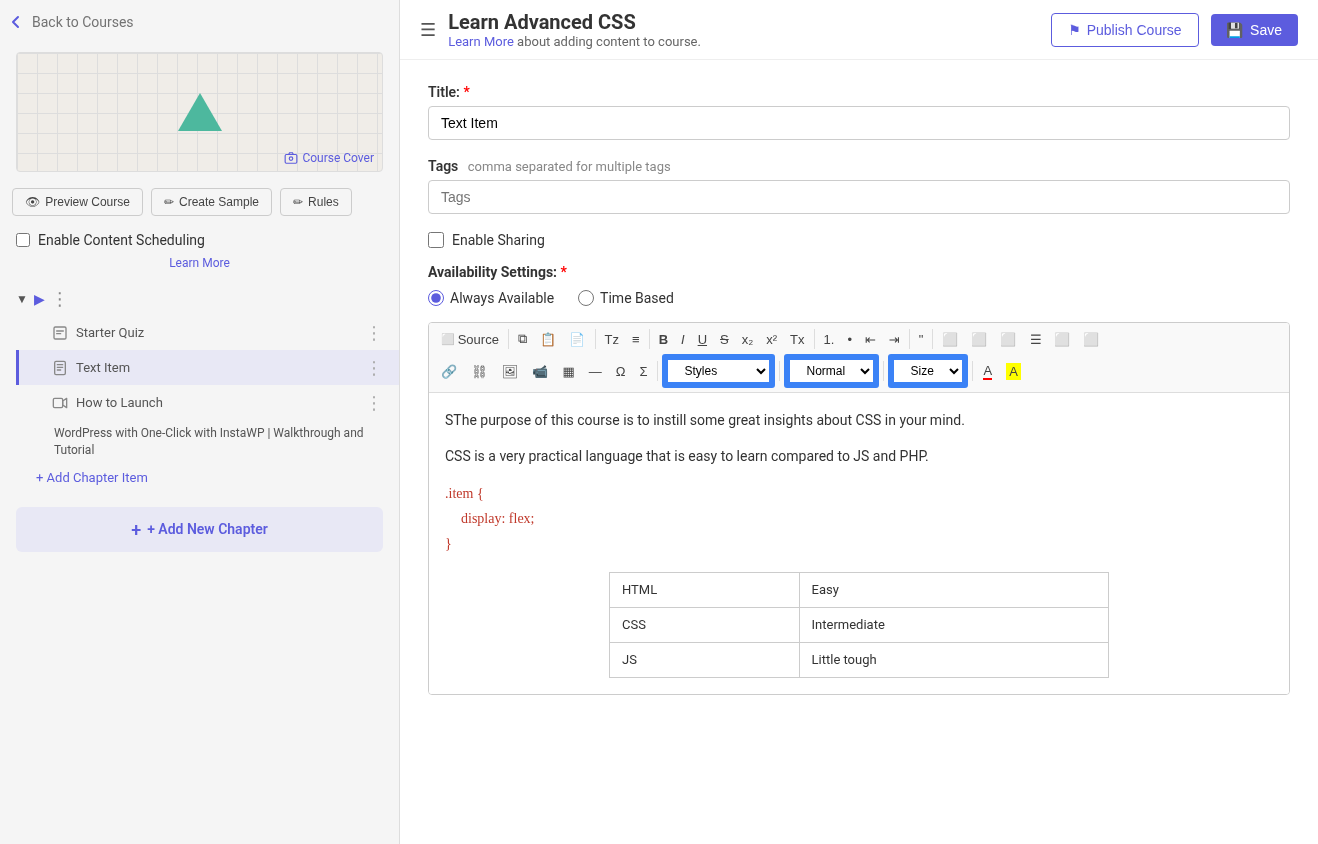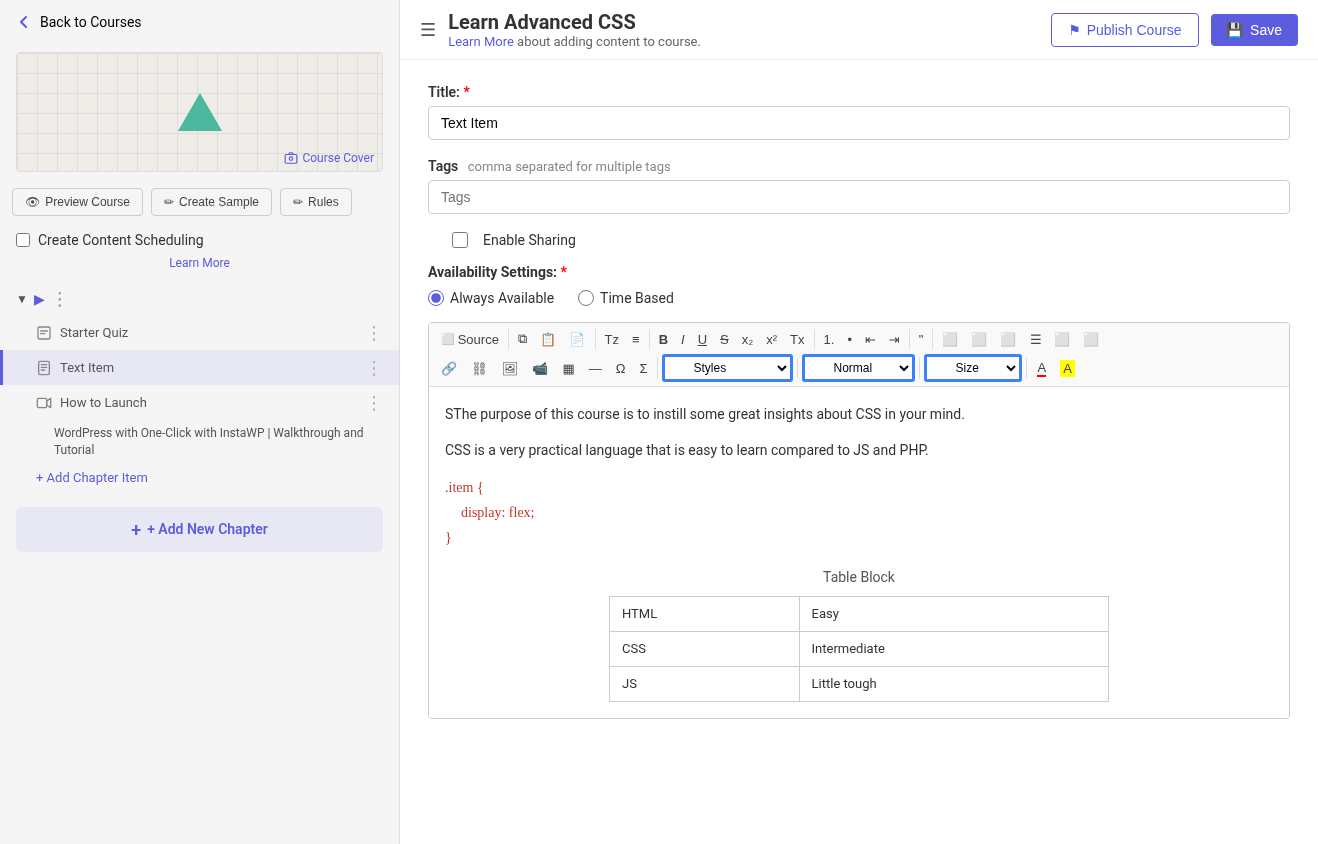--- a/index.html
+++ b/index.html
@@ -1,41 +1,41 @@
 <!DOCTYPE html>
 <html><head>
   <meta charset="utf-8">
   <style>
     * { box-sizing: border-box; margin: 0; padding: 0; }
     body { font-family: -apple-system, BlinkMacSystemFont, 'Segoe UI', Roboto, sans-serif; font-size: 14px; color: #333; display: flex; height: 844px; overflow: hidden; background: #f5f5f5; }
 
     
     #sidebar { width: 400px; min-width: 400px; background: #f5f5f5; border-right: 1px solid #ddd; display: flex; flex-direction: column; overflow-y: auto; }
 
-    .sidebar-header { padding: 14px 16px; display: flex; align-items: center; gap: 8px; color: #000000; cursor: pointer; font-size: 14px; }
+    .sidebar-header { padding: 14px 8px; display: flex; align-items: center; gap: 8px; color: #737373; cursor: pointer; font-size: 14px; }
     .sidebar-header svg { width: 16px; height: 16px; }
 
     .course-cover-area { margin: 8px 16px; background: #f0ede8; border: 1px solid #ddd; border-radius: 4px; height: 120px; display: flex; align-items: center; justify-content: center; position: relative; overflow: hidden; }
     .course-cover-grid { position: absolute; inset: 0; background-image: linear-gradient(#ddd 1px, transparent 1px), linear-gradient(90deg, #ddd 1px, transparent 1px); background-size: 20px 20px; }
     .course-cover-triangle { width: 0; height: 0; border-left: 22px solid transparent; border-right: 22px solid transparent; border-bottom: 38px solid #4db89e; position: relative; z-index: 1; }
     .course-cover-label { position: absolute; bottom: 6px; right: 8px; font-size: 12px; color: #5c5cde; display: flex; align-items: center; gap: 4px; cursor: pointer; }
 
     .sidebar-actions { display: flex; padding: 8px 12px; gap: 8px; }
     .sidebar-btn { background: none; border: 1px solid #ccc; border-radius: 4px; padding: 6px 12px; cursor: pointer; font-size: 12px; color: #444; display: flex; align-items: center; gap: 5px; white-space: nowrap; }
 
     .scheduling-row { display: flex; align-items: center; gap: 8px; padding: 8px 16px; }
     .scheduling-row input[type=checkbox] { width: 14px; height: 14px; }
     .learn-more-row { text-align: center; font-size: 12px; color: #5c5cde; cursor: pointer; padding-bottom: 8px; }
 
     .chapter-section { padding: 4px 0; }
     .chapter-header { display: flex; align-items: center; padding: 6px 16px; cursor: pointer; gap: 6px; }
     .chapter-title { font-weight: 600; font-size: 14px; flex: 1; }
     .chapter-dots { font-size: 18px; color: #888; cursor: pointer; }
 
-    .chapter-item { display: flex; align-items: center; padding: 7px 16px 7px 36px; cursor: pointer; gap: 8px; font-size: 13px; color: #555; }
+    .chapter-item { display: flex; align-items: center; padding: 7px 16px 7px 36px; cursor: pointer; gap: 8px; font-size: 13px; color: #555; margin-left: 16px; }
     .chapter-item.active { background: #e8e8f5; border-left: 3px solid #5c5cde; padding-left: 33px; }
     .chapter-item .item-dots { font-size: 18px; color: #aaa; margin-left: auto; }
 
     .add-chapter-item { padding: 6px 16px 6px 36px; color: #5c5cde; cursor: pointer; font-size: 13px; }
 
     .long-title { font-size: 12px; color: #555; padding: 5px 16px 5px 54px; line-height: 1.4; }
 
     .add-new-chapter { margin: 12px 16px; background: #e8e8f5; border-radius: 6px; padding: 12px; text-align: center; cursor: pointer; color: #5c5cde; font-weight: 600; font-size: 14px; display: flex; align-items: center; justify-content: center; gap: 6px; }
 
     
@@ -51,35 +51,35 @@
 
     .main-body { flex: 1; overflow-y: auto; padding: 24px 28px; }
 
     .form-group { margin-bottom: 18px; }
     .form-label { font-size: 14px; font-weight: 600; margin-bottom: 6px; display: block; }
     .form-label .required { color: red; }
     .tags-label { font-size: 14px; font-weight: 600; display: inline; }
     .tags-sublabel { font-size: 13px; color: #888; font-weight: 400; margin-left: 6px; text-align: right; }
     .form-input { width: 100%; border: 1px solid #ccc; border-radius: 4px; padding: 8px 12px; font-size: 14px; }
 
-    .checkbox-row { display: flex; align-items: center; gap: 15px; margin-bottom: 16px; margin-left: 24px; }
+    .checkbox-row { display: flex; align-items: center; gap: 8px; margin-bottom: 16px; }
     .checkbox-row input { width: 16px; height: 16px; }
 
     .availability-section { margin-bottom: 16px; }
     .availability-label { font-size: 14px; font-weight: 700; margin-bottom: 10px; }
     .radio-group { display: flex; align-items: center; gap: 24px; }
     .radio-option { display: flex; align-items: center; gap: 6px; cursor: pointer; font-size: 14px; }
     .radio-option input[type=radio] { accent-color: #5c5cde; width: 16px; height: 16px; }
 
     
     .editor-container { border: 1px solid #ccc; border-radius: 4px; overflow: hidden; }
     .editor-toolbar { background: #f9f9f9; border-bottom: 1px solid #ddd; padding: 4px 6px; display: flex; flex-wrap: wrap; gap: 1px; align-items: center; }
     .toolbar-btn { background: none; border: none; padding: 4px 6px; cursor: pointer; color: #444; font-size: 13px; border-radius: 3px; display: inline-flex; align-items: center; gap: 3px; }
     .toolbar-divider { width: 1px; height: 20px; background: #ddd; margin: 0 2px; }
-    .toolbar-select { border: 3px solid #3b82f6; border-radius: 3px; padding: 3px 24px; font-size: 12px; background: #fff; cursor: pointer; }
+    .toolbar-select { border: 6px solid #3b82f6; border-radius: 3px; padding: 3px 12px; font-size: 12px; background: #fff; cursor: pointer; }
 
     .editor-body { min-height: 300px; padding: 16px; background: #fff; font-size: 14px; line-height: 1.7; }
     .editor-body p { margin-bottom: 12px; }
     .code-block { color: #c0392b; font-family: Liberation Serif, serif; margin: 8px 0; line-height: 1.8; }
 
     .table-caption { text-align: center; font-size: 14px; margin-bottom: 6px; color: #555; }
     .editor-table { border-collapse: collapse; width: 500px; margin: 0 auto; }
     .editor-table td, .editor-table th { border: 1px solid #ccc; padding: 6px 12px; font-size: 13px; }
   </style>
 </head>
@@ -117,21 +117,21 @@
       <span>Create Sample</span>
     </button>
     <button class="sidebar-btn">
       <span>✏</span>
       <span>Rules</span>
     </button>
   </div>
 
   <div class="scheduling-row">
     <input type="checkbox" style="">
-    <span>Create Content Scheduling</span>
+    <span>Enable Content Scheduling</span>
   </div>
   <div class="learn-more-row">
     <span>Learn More</span>
   </div>
 
   <div class="chapter-section">
     <div class="chapter-header">
       <span style="color:#555;font-size:12px;">▼</span>
       <span style="color:#5c5cde;font-size:14px;">▶</span>
       <span class="chapter-dots">⋮</span>
@@ -377,21 +377,20 @@
 
       <div class="editor-body" contenteditable="true" style="">
         <p>SThe purpose of this course is to instill some great insights about CSS in your mind.</p>
         <p>CSS is a very practical language that is easy to learn compared to JS and PHP.</p>
         <div class="code-block">
           <div>.item {</div>
           <div style="padding-left:16px;">display: flex;</div>
           <div>}</div>
         </div>
         <div style="margin-top:16px;">
-          <div class="table-caption">Table Block</div>
           <table class="editor-table">
             <tbody>
               <tr>
                 <td>HTML</td>
                 <td>Easy</td>
               </tr>
               <tr>
                 <td>CSS</td>
                 <td>Intermediate</td>
               </tr>

